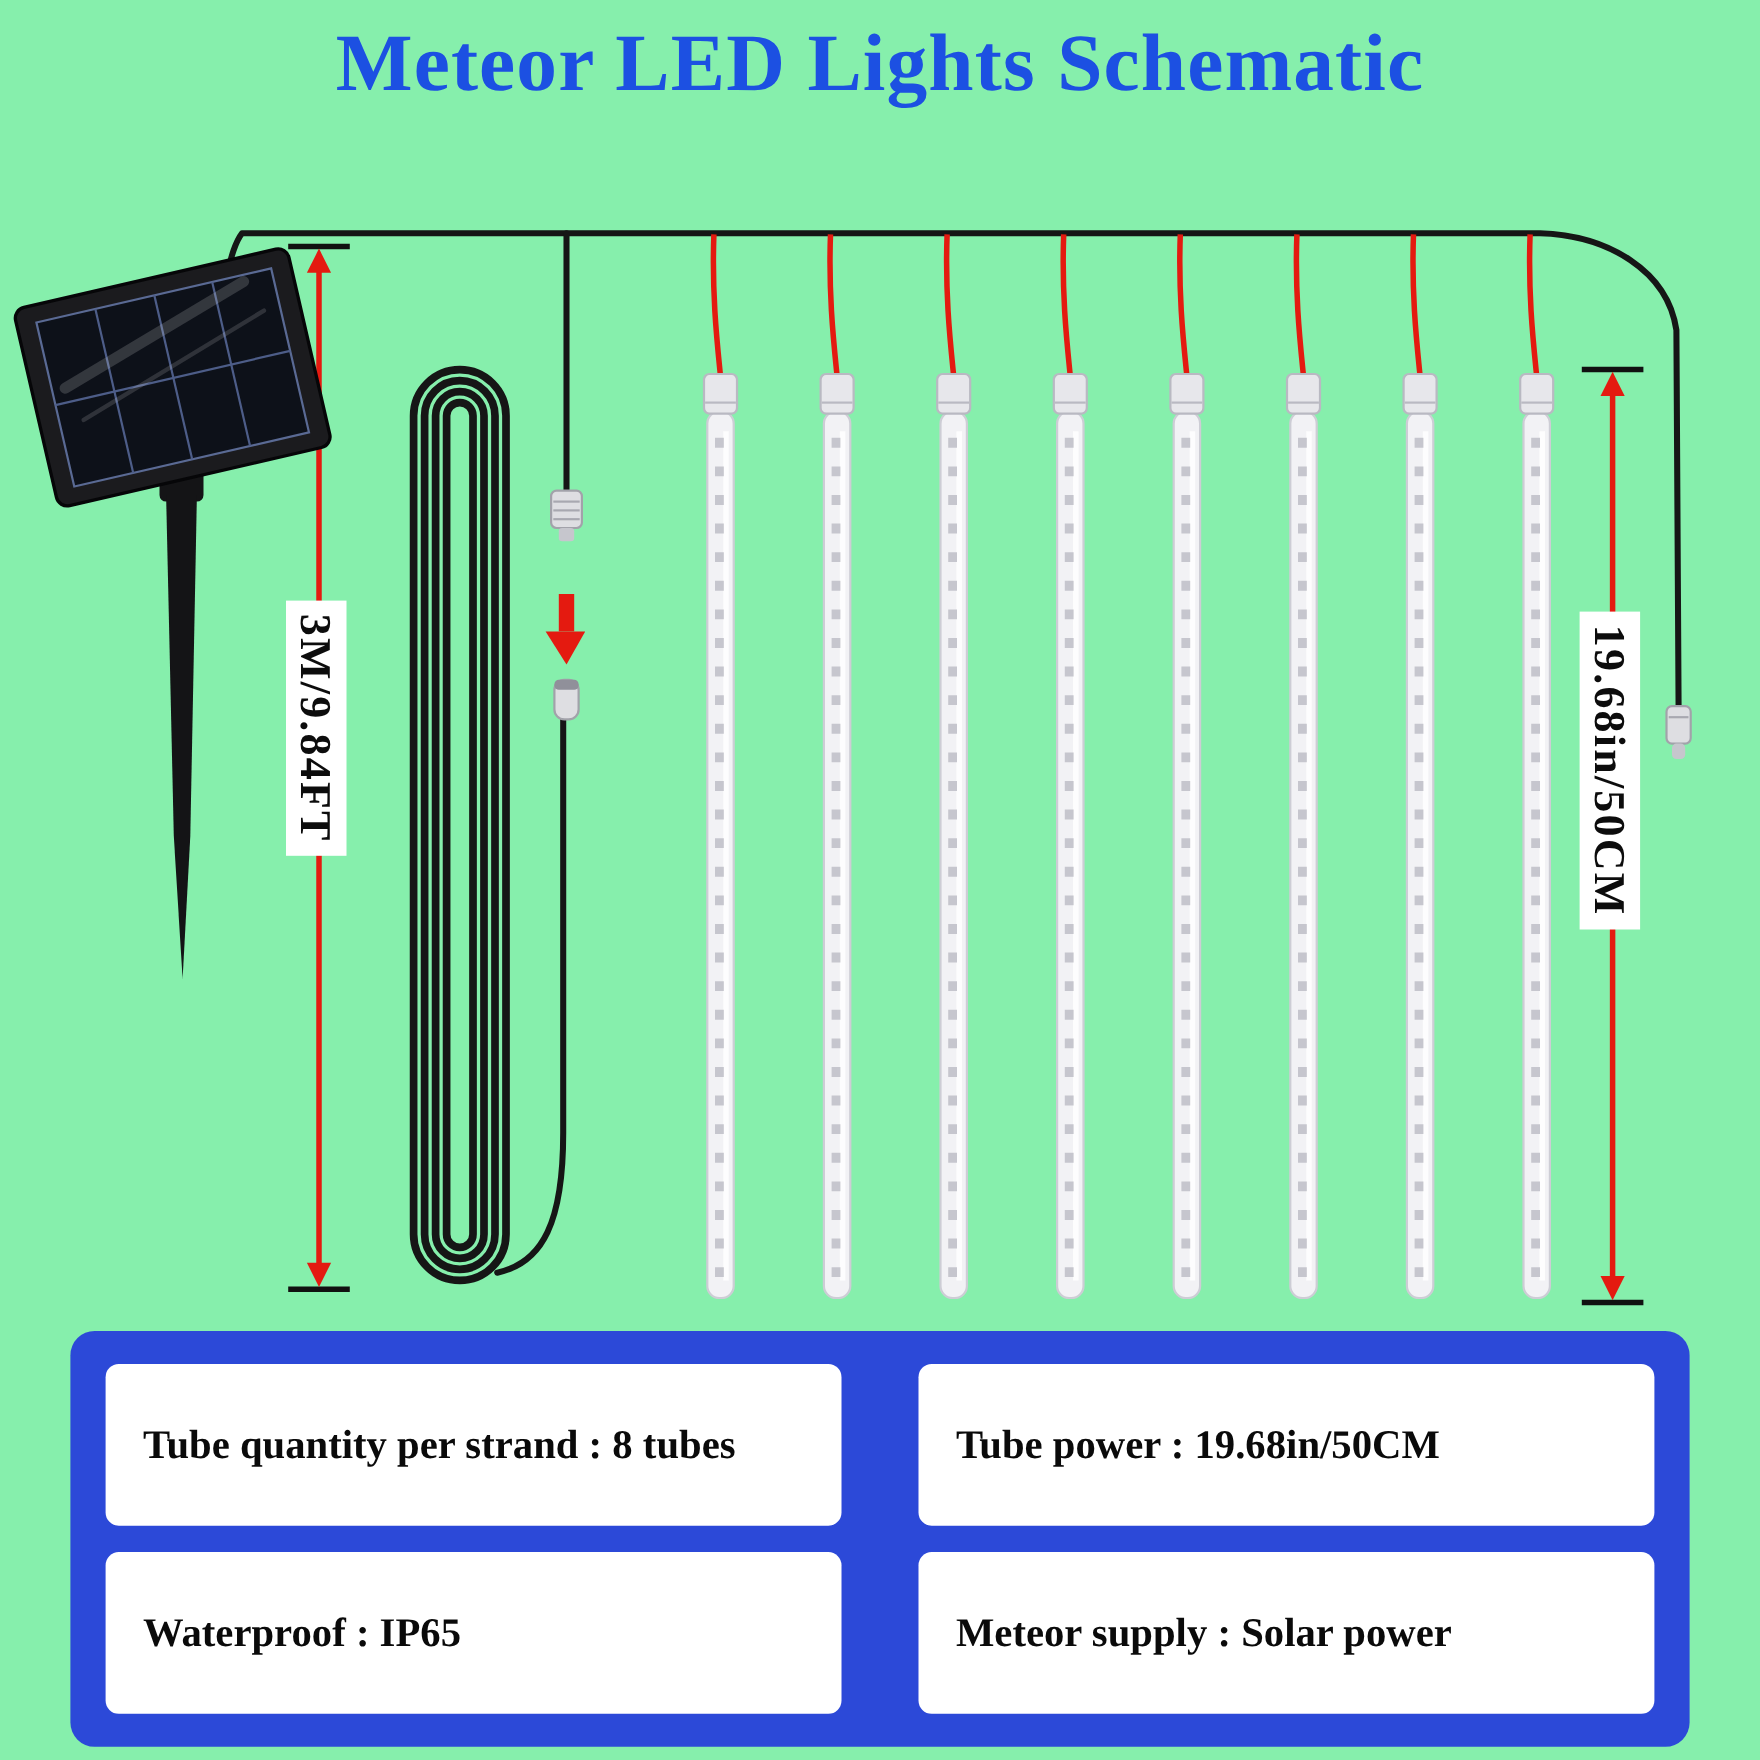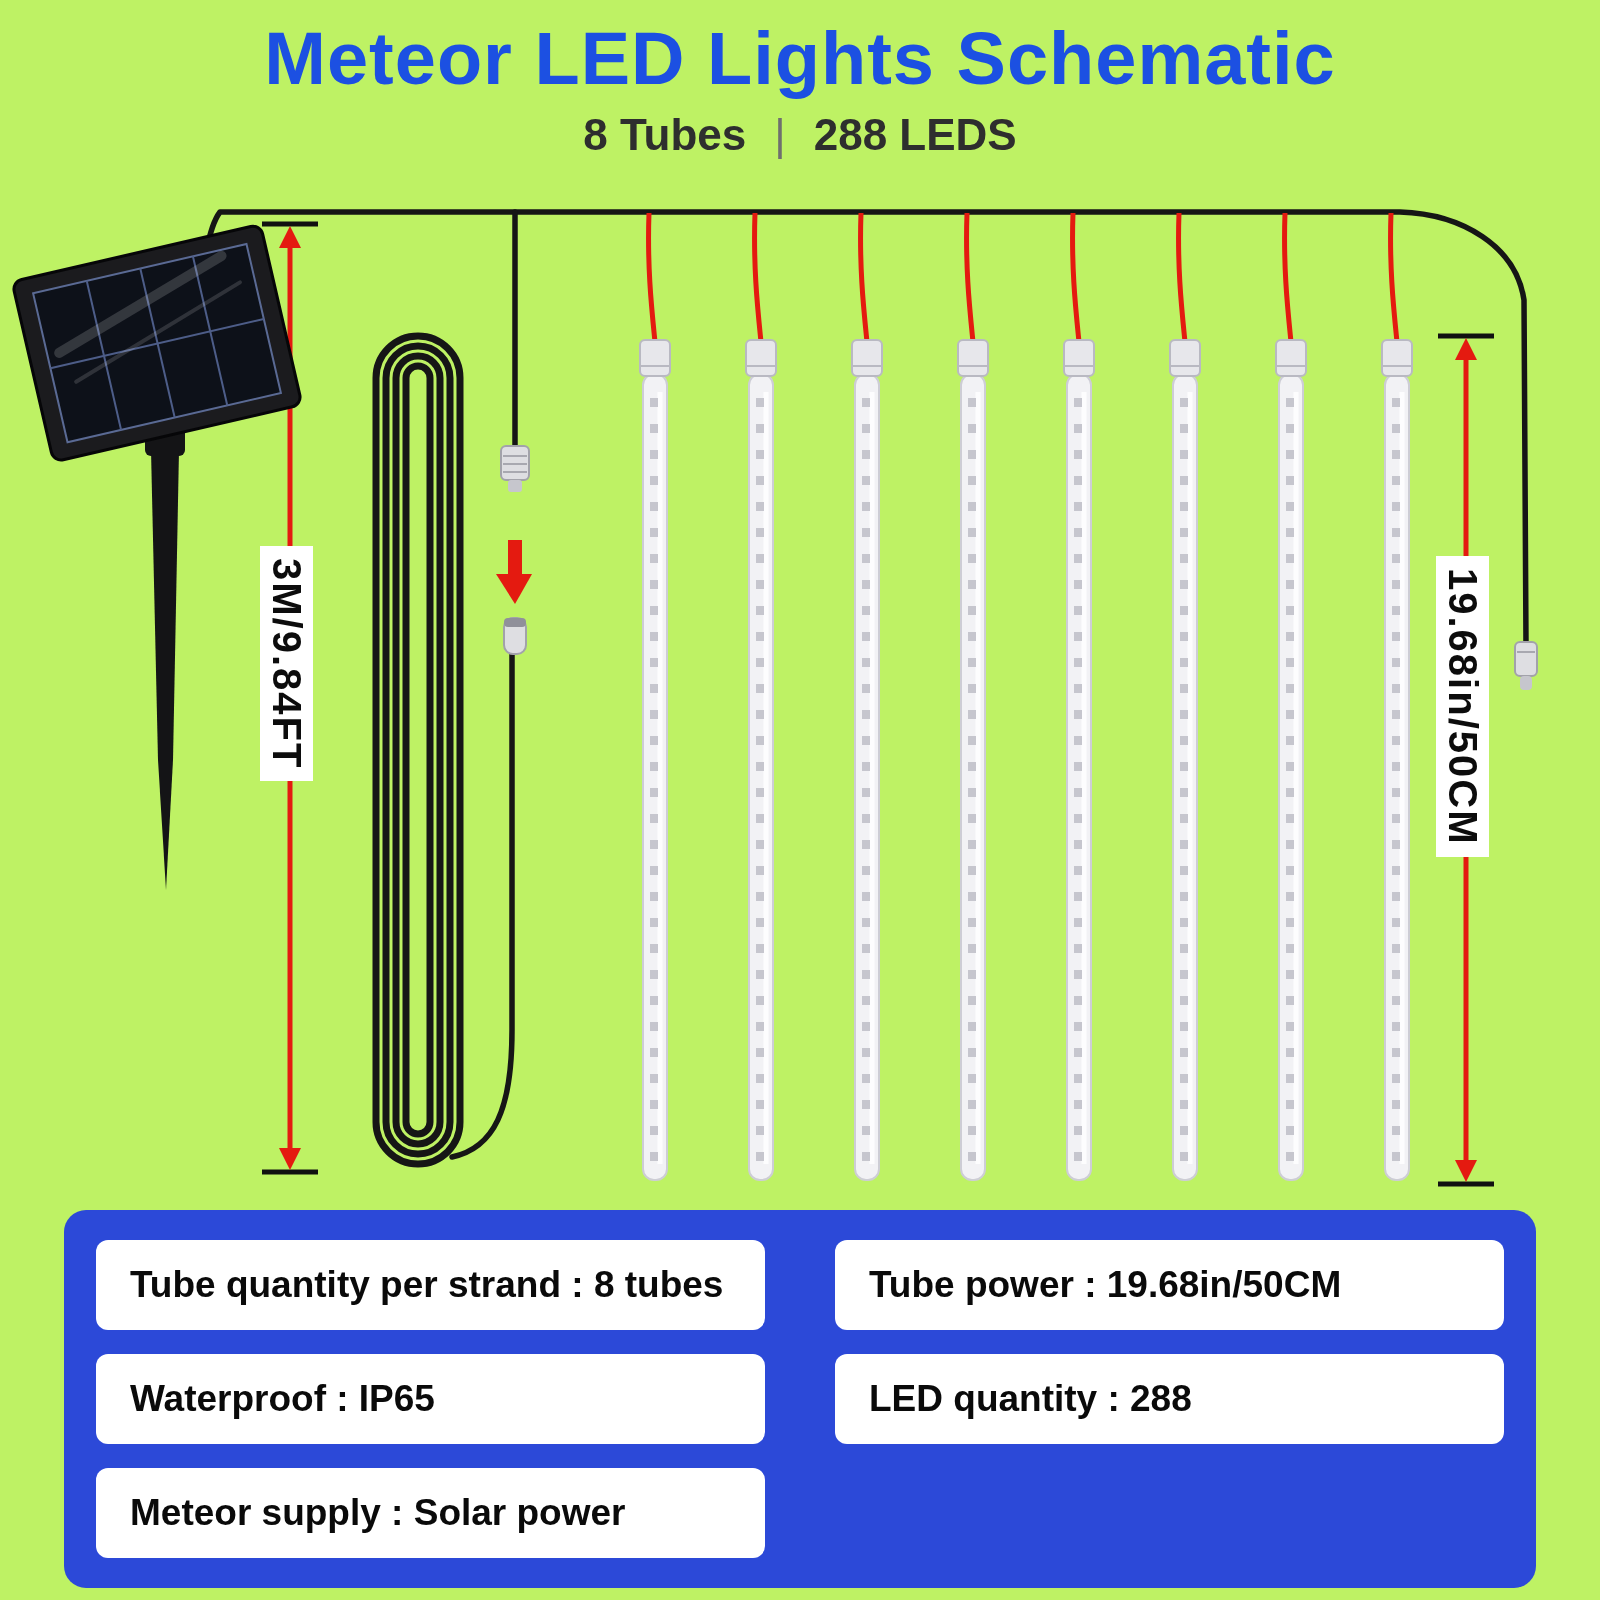--- a/index.html
+++ b/index.html
@@ -3,22 +3,22 @@
 <meta charset="utf-8">
 <style>
   :root{
     --accent_blue:#1c50e2;
     --panel_blue:#2c49d8;
     --wire_red:#e41a10;
     --wire_black:#161616;
   }
   html,body{margin:0;padding:0;background:#fff;}
   .page{
-    position:relative;width:1600px;height:1600px;background:#bef264;overflow:hidden;
-    font-family:Liberation Sans, sans-serif;
+    position:relative;width:1600px;height:1600px;background:#86efac;overflow:hidden;
+    font-family:Liberation Serif, serif;
   }
   .title{
     position:absolute;top:16px;left:0;width:100%;text-align:center;
     font-size:74px;font-weight:800;color:var(--accent_blue);letter-spacing:1px;
   }
   .subtitle{
     position:absolute;top:110px;left:0;width:100%;text-align:center;
     font-size:44px;font-weight:700;color:#2e2e2e;
   }
   .subtitle .divider{margin:0 28px;color:#6f6f6f;font-weight:400;}
@@ -62,23 +62,20 @@
     background:#ffffff;border-radius:12px;display:flex;align-items:center;
     padding:0 12px 0 34px;font-size:37px;font-weight:700;color:#0a0a0a;
   }
 </style>
 </head>
 <body>
 
 <div class="page">
 
   <div class="title">Meteor LED Lights Schematic</div>
-  <div class="subtitle">
-    <span>8 Tubes</span><span class="divider">|</span><span>288 LEDS</span>
-  </div>
 
   <svg class="schematic" viewBox="0 0 1600 1600">
     <defs>
       <g id="tube">
         <path class="rwire" d="M -6 -127 C -8 -72 -3 -28 0 2"></path>
         <rect class="tube-body" x="-12" y="34" width="24" height="806" rx="11"></rect>
         <line class="tube-shine" x1="5" y1="52" x2="5" y2="824"></line>
         <line class="tube-leds" x1="-1" y1="58" x2="-1" y2="824"></line>
         <rect class="tube-cap" x="-15" y="0" width="30" height="36" rx="5"></rect>
         <line class="tube-cap-ring" x1="-14" y1="26" x2="14" y2="26"></line>
@@ -173,20 +170,17 @@
     <div class="spec-cell">
         <span>Tube quantity per strand : 8 tubes</span>
       </div>
     <div class="spec-cell">
         <span>Tube power : 19.68in/50CM</span>
       </div>
     <div class="spec-cell">
         <span>Waterproof : IP65</span>
       </div>
     <div class="spec-cell">
-        <span>LED quantity : 288</span>
-      </div>
-    <div class="spec-cell">
         <span>Meteor supply : Solar power</span>
       </div>
   </div>
 
 </div>
 
 </body></html>

